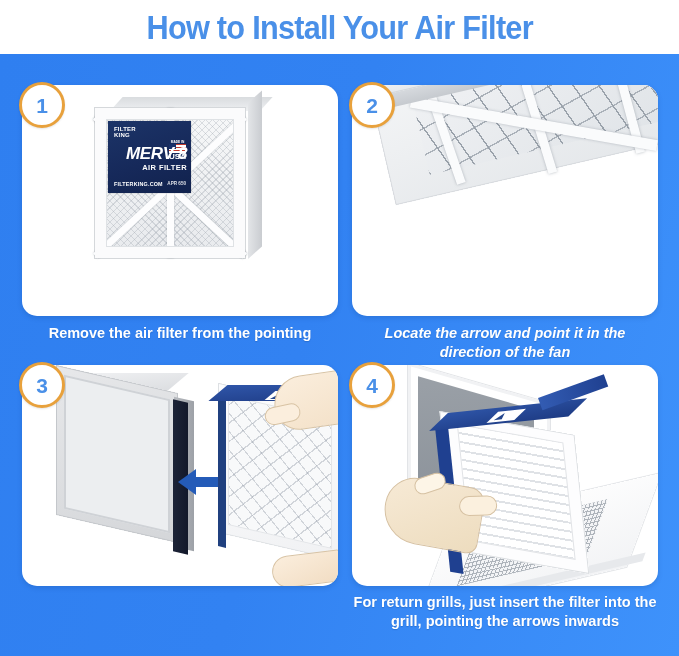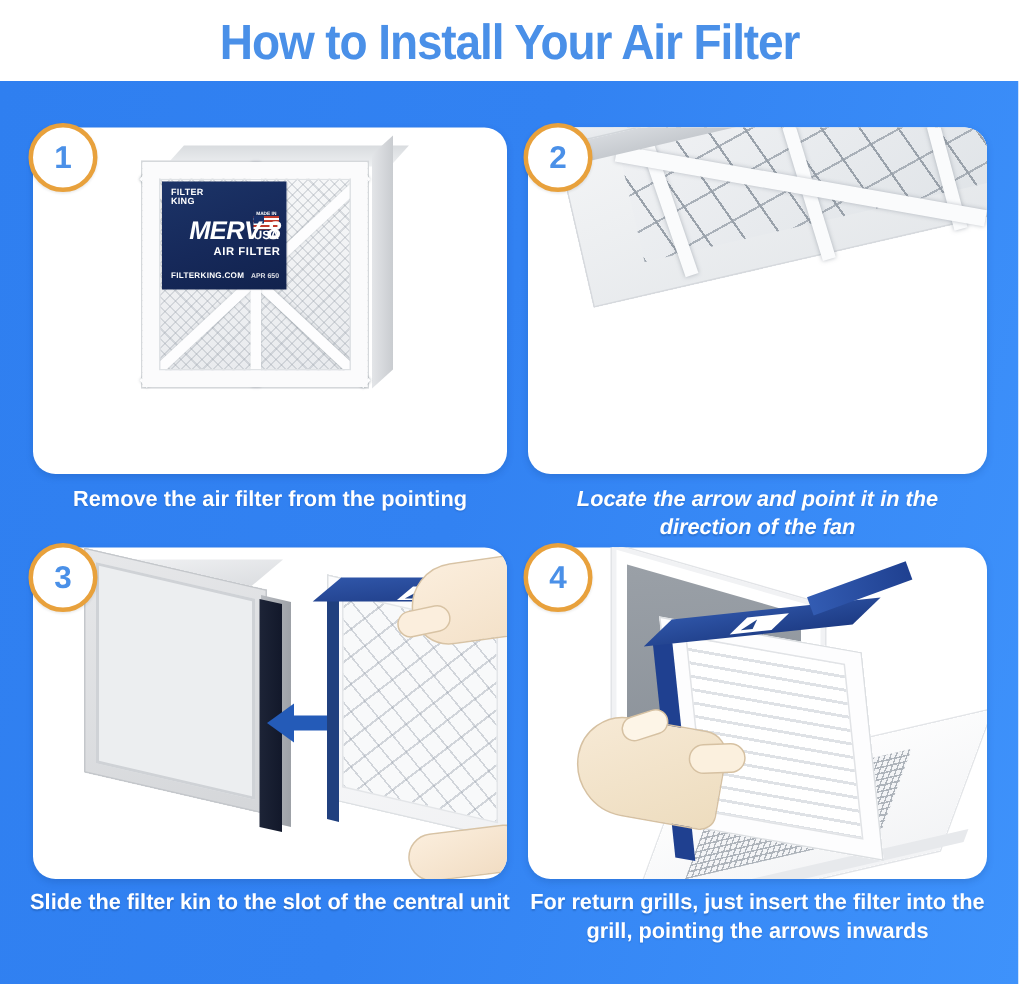--- a/index.html
+++ b/index.html
@@ -431,21 +431,20 @@
             <div class="f3-lbl"></div>
           </div>
 
           <div class="h3a"></div>
           <div class="h3b"></div>
         </div>
       </div>
       <div class="badge" style="left:-3px;top:-3px;">
         <span>3</span>
       </div>
-      <div class="caption" style="left:-4px;top:228px;width:324px;">Slide the filter kin to the slot of the central unit</div>
     </div>
 
     <div class="panel" style="left:352px;top:311px;width:306px;height:221px;">
       <div class="card" style="left:0;top:0;width:306px;height:221px;">
         <div class="art p4-art">
           <div class="g4-wall"></div>
           <div class="g4-duct"></div>
 
           <div class="g4-door">
             <div class="g4-mesh"></div>

